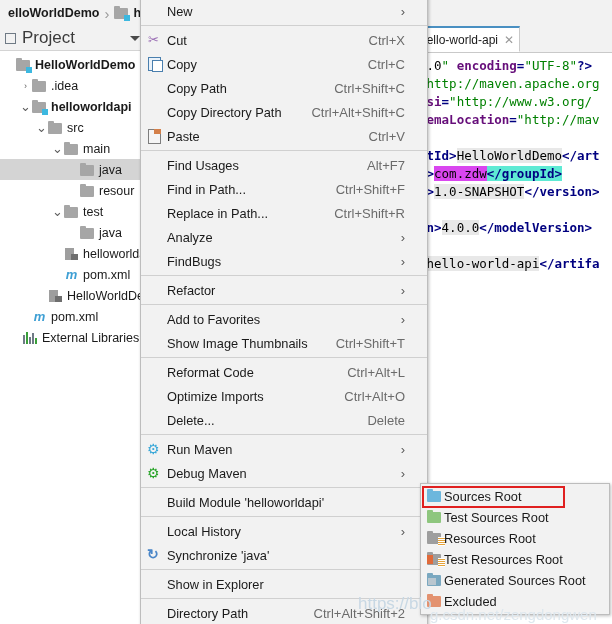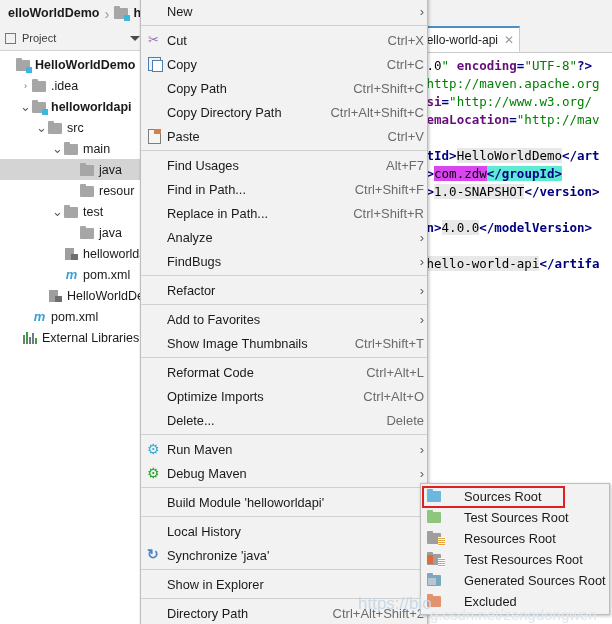--- a/index.html
+++ b/index.html
@@ -23,21 +23,21 @@
 
   
   #project-panel{
     position:absolute;left:0;top:26px;width:145px;height:598px;
     background:#ffffff;border-right:1px solid #c9c9c9;overflow:hidden;
   }
   #project-header{
     height:25px;background:#f2f2f2;border-bottom:1px solid #d4d4d4;
     display:flex;align-items:center;padding:0 5px;box-sizing:border-box;
   }
-  #project-header .ph-title{margin-left:6px;color:#3b3b3b;font-size:11px;flex:1;}
+  #project-header .ph-title{margin-left:6px;color:#3b3b3b;font-size:17px;flex:1;}
   .chev-down{width:0;height:0;border-left:5px solid transparent;border-right:5px solid transparent;border-top:5px solid #4a4a4a;}
 
   #tree{padding-top:3px;}
   .trow{display:flex;align-items:center;height:21px;white-space:nowrap;font-size:12.5px;color:#1a1a1a;}
   .trow.sel{background:#d4d4d4;}
   .twist{width:13px;display:flex;align-items:center;justify-content:center;color:#5e5e5e;font-size:9px;flex:none;}
   .tlabel{margin-left:4px;}
   .bold{font-weight:bold;}
 
   
@@ -74,21 +74,21 @@
   .hl-y{background:#d946ef;}
   .hl-b{background:#5eead4;}
   .hl-g{background:#e8e8e8;}
 
   
   #ctxmenu{
     position:absolute;left:140px;top:-4px;width:288px;
     background:#f2f2f2;border:1px solid #bdbdbd;box-shadow:1px 1px 3px rgba(0,0,0,.25);
     padding:2px 0 0 0;box-sizing:border-box;
   }
-  .mi{display:flex;align-items:center;height:24px;padding:0 3px 0 4px;font-size:12.8px;color:#1a1a1a;white-space:nowrap;position:relative;}
+  .mi{display:flex;align-items:center;height:24px;padding:0 22px 0 4px;font-size:12.8px;color:#1a1a1a;white-space:nowrap;position:relative;}
   .mi-ico{width:22px;height:16px;flex:none;position:relative;}
   .mi-lab{flex:1;}
   .mi-key{color:#6b6b6b;font-size:13px;padding-left:14px;}
   .mi-arrow{color:#5a5a5a;font-size:13px;padding-left:12px;}
   .msep{height:1px;background:#d0d0d0;margin:2px 0;}
 
   
   .g-cut{position:absolute;left:3px;top:1px;width:14px;height:14px;color:#9b6fb5;font-size:13px;line-height:14px;}
   .g-copy{position:absolute;left:3px;top:1px;width:11px;height:12px;border:1.6px solid #4a7fae;background:#eaf2fa;}
   .g-copy:after{content:"";position:absolute;left:3px;top:2px;width:9px;height:10px;border:1.6px solid #4a7fae;background:#ffffff;}
@@ -100,21 +100,21 @@
   .g-sync{position:absolute;left:2px;top:0px;width:15px;height:15px;color:#4a86c8;font-size:14px;line-height:15px;font-weight:bold;}
 
   
   #submenu{
     position:absolute;left:420px;top:483px;width:190px;
     background:#f2f2f2;border:1px solid #bdbdbd;box-shadow:1px 1px 3px rgba(0,0,0,.25);
     padding:2px 0;box-sizing:border-box;
   }
   .si{display:flex;align-items:center;height:21px;padding:0 6px 0 6px;font-size:12.8px;color:#1a1a1a;white-space:nowrap;}
   .si .sico{width:17px;height:15px;position:relative;flex:none;}
-  .si .slab{margin-left:20px;}
+  .si .slab{margin-left:0;}
   .sf{position:absolute;left:0;top:2px;width:14px;height:11px;border-radius:0 1px 1px 1px;}
   .sf:before{content:"";position:absolute;left:0;top:-2px;width:6px;height:3px;border-radius:1px 1px 0 0;background:inherit;}
   .lines{position:absolute;right:-1px;bottom:0px;width:7px;height:9px;background:#ffffff;}
   .lines i{display:block;height:1px;background:#e5a33a;margin:1px 0 0 0;}
   .sq{position:absolute;left:0;top:3px;width:6px;height:9px;background:#e06a3a;}
 
   
   .redbox{position:absolute;border:2px solid #e02020;box-sizing:border-box;pointer-events:none;}
 
   

